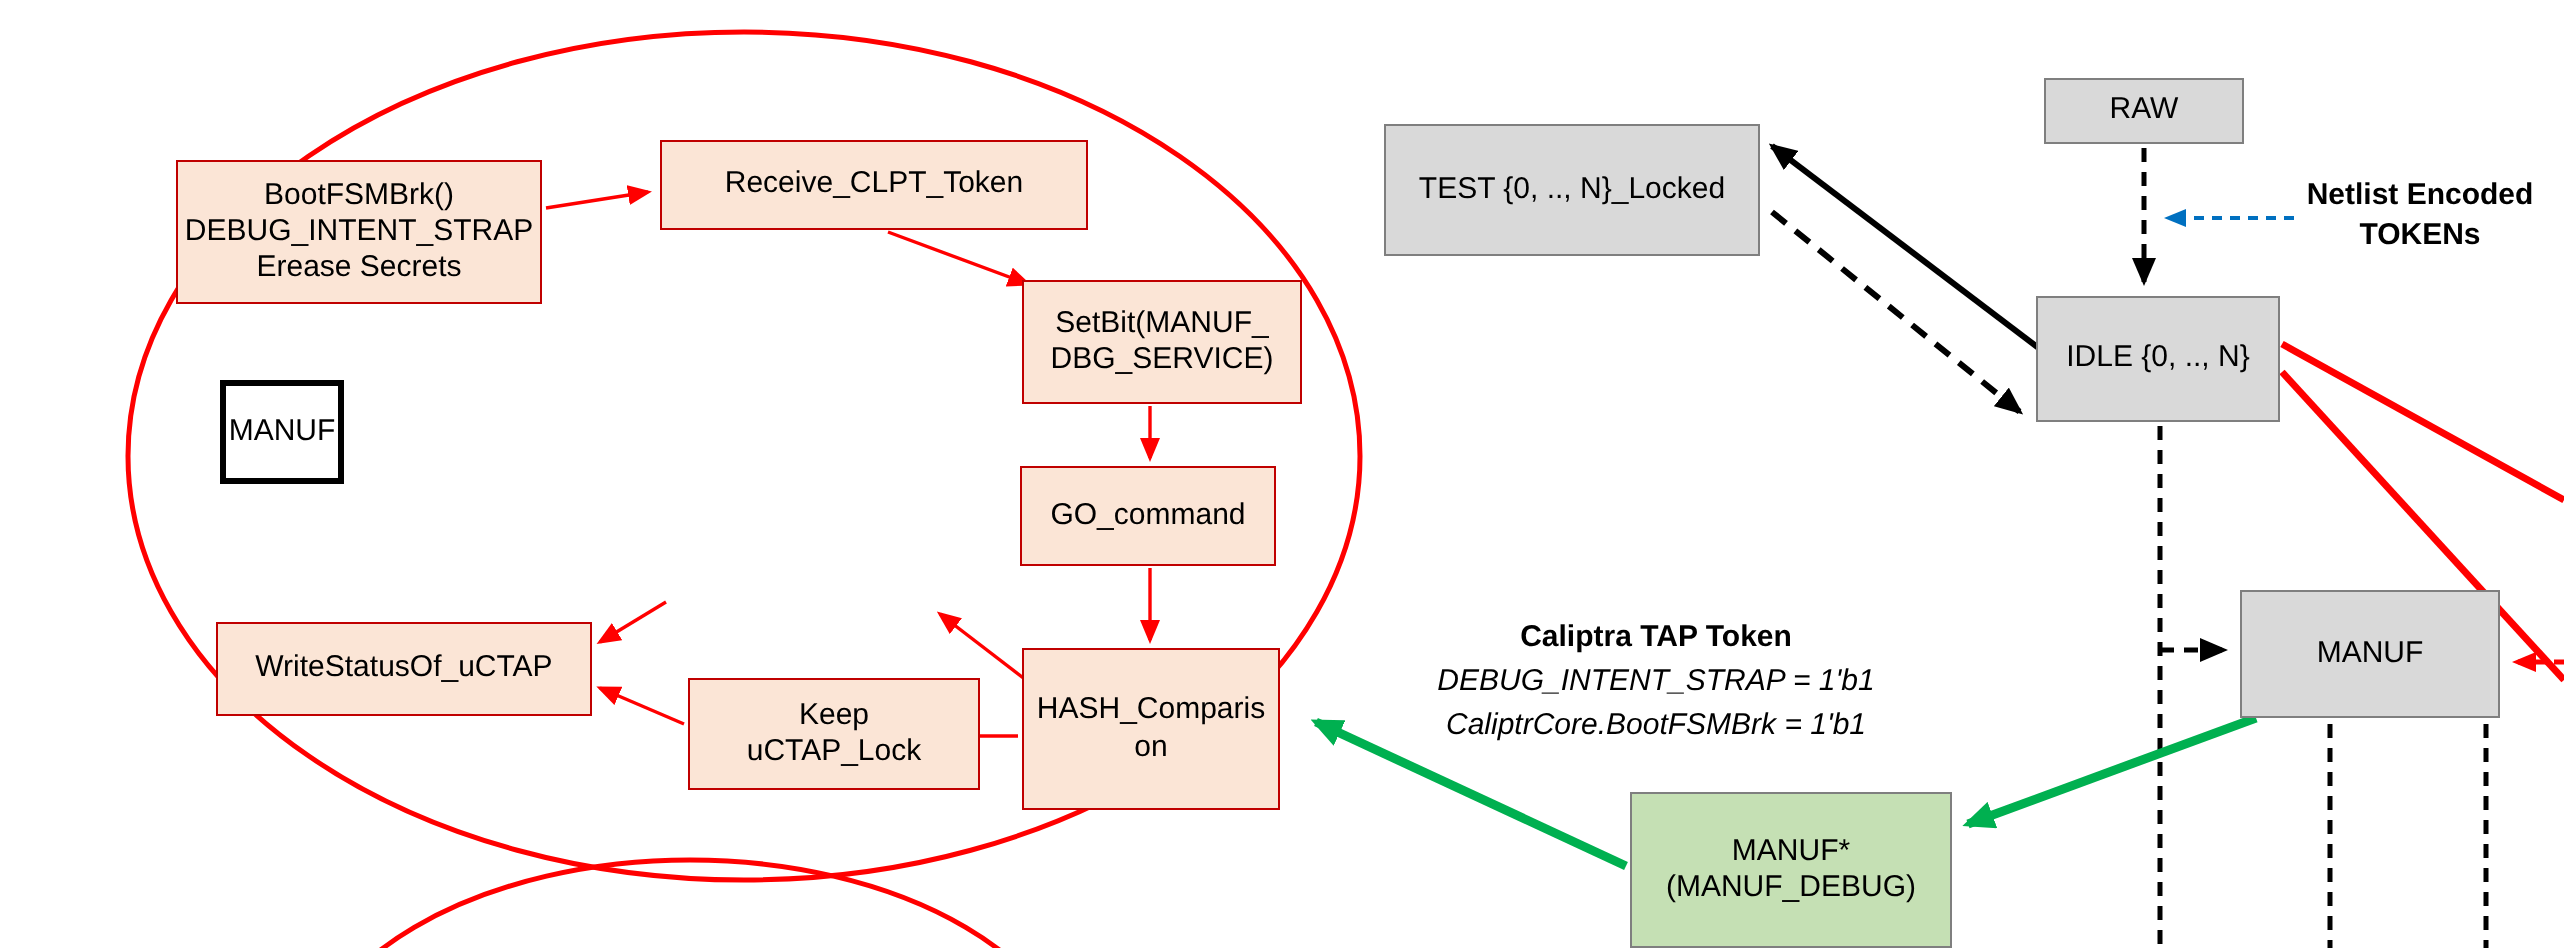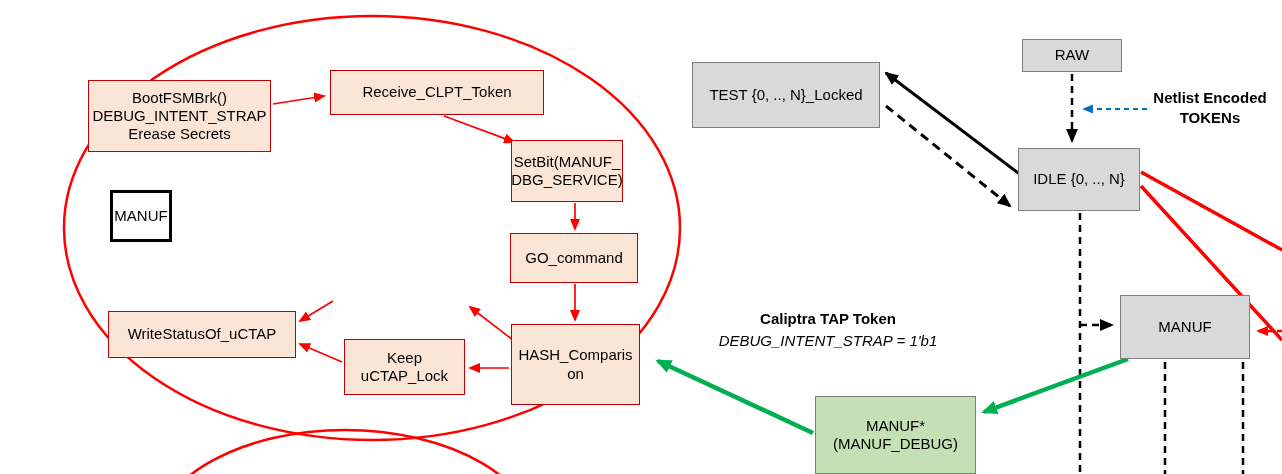--- a/index.html
+++ b/index.html
@@ -75,43 +75,44 @@
   </svg>
 
   <div class="box peach" style="left:88px; top:80px; width:183px; height:72px;">BootFSMBrk()
 DEBUG_INTENT_STRAP
 Erease Secrets</div>
 
   <div class="box peach" style="left:330px; top:70px; width:214px; height:45px;">Receive_CLPT_Token</div>
 
   <div class="box idlebox" style="left:110px; top:190px; width:62px; height:52px;">MANUF</div>
 
-  <div class="box peach" style="left:511px; top:140px; width:112px; height:62px;">SetBit(MANUF_
+  <div class="box peach" style="left:511px; top:140px; width:140px; height:62px;">SetBit(MANUF_
 DBG_SERVICE)</div>
 
   <div class="box peach" style="left:510px; top:233px; width:128px; height:50px;">GO_command</div>
 
   <div class="box peach wrapany" style="left:511px; top:324px; width:129px; height:81px;">HASH_Comparison</div>
 
 
-  <div class="box peach" style="left:344px; top:339px; width:121px; height:56px;">Keep
+  <div class="box peach" style="left:344px; top:339px; width:146px; height:56px;">Keep
 uCTAP_Lock</div>
 
   <div class="box peach" style="left:108px; top:311px; width:188px; height:47px;">WriteStatusOf_uCTAP</div>
 
   <div class="box gray" style="left:1022px; top:39px; width:100px; height:33px;">RAW</div>
 
   <div class="box gray" style="left:692px; top:62px; width:188px; height:66px;">TEST {0, .., N}_Locked</div>
 
   <div class="box gray" style="left:1018px; top:148px; width:122px; height:63px;">IDLE {0, .., N}</div>
 
   <div class="box gray" style="left:1120px; top:295px; width:130px; height:64px;">MANUF</div>
 
   <div class="box greenbox" style="left:815px; top:396px; width:161px; height:78px;">MANUF*
 (MANUF_DEBUG)</div>
 
   <div class="lbl bold" style="left:1138px; top:88px; width:144px;">Netlist Encoded
 TOKENs</div>
 
   <div class="lbl bold" style="left:668px; top:309px; width:320px;">Caliptra TAP Token</div>
   <div class="lbl ital" style="left:668px; top:331px; width:320px;">DEBUG_INTENT_STRAP = 1'b1</div>
+  <div class="lbl ital" style="left:668px; top:353px; width:320px;">CaliptrCore.BootFSMBrk = 1'b1</div>
 
 </div>
 
 </body></html>

